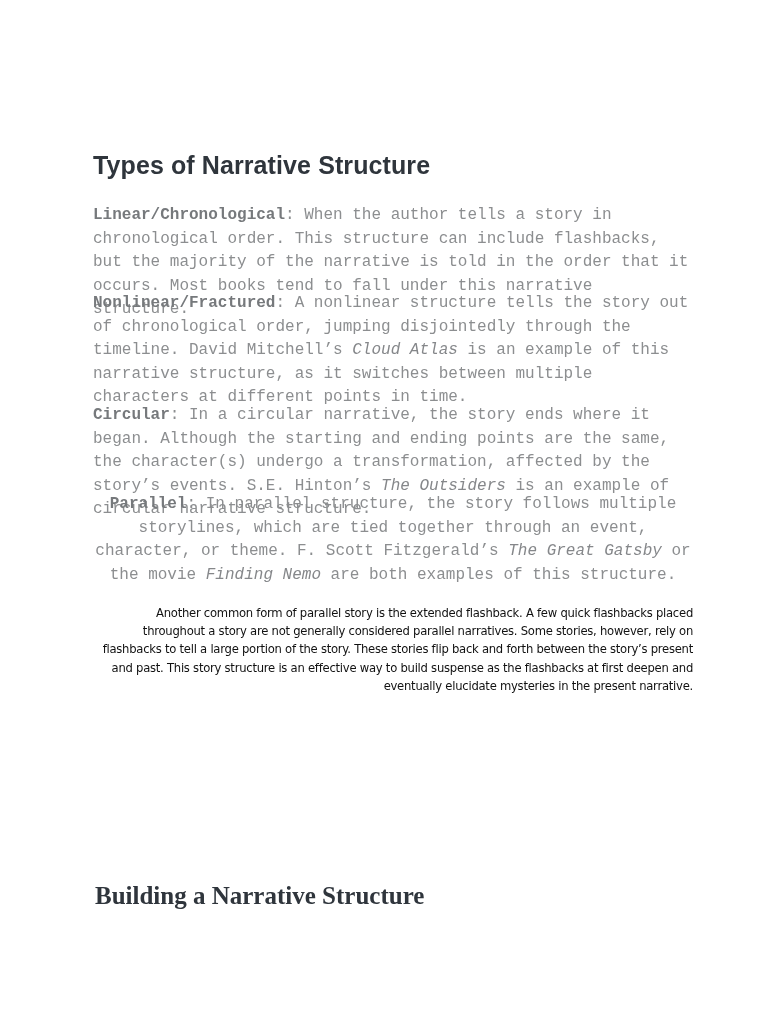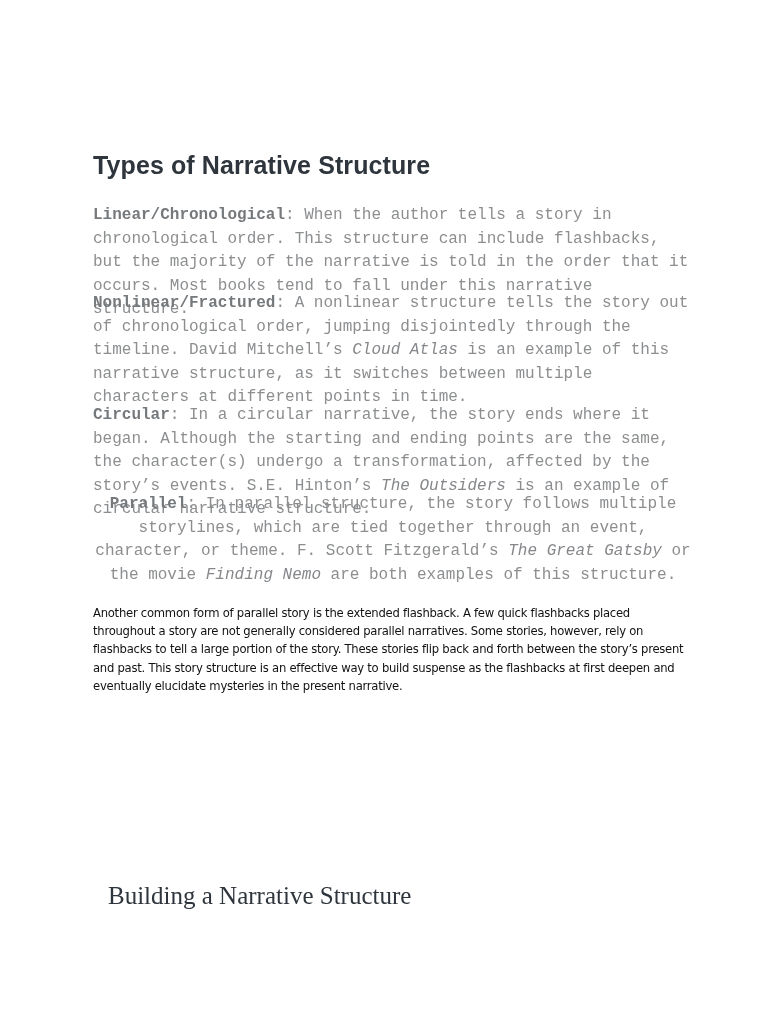--- a/index.html
+++ b/index.html
@@ -52,28 +52,29 @@
       position: absolute;
       left: 93px;
       top: 604px;
       width: 600px;
       margin: 0;
       font-family: "DejaVu Sans", sans-serif;
       font-size: 11.6px;
       line-height: 18.2px;
       color: #111111;
       letter-spacing: -0.25px;
+      text-align: right;
     }
     .h2 {
       position: absolute;
-      left: 108px;
+      left: 95px;
       top: 882px;
       margin: 0;
       font-family: "Liberation Serif", serif;
-      font-weight: normal;
+      font-weight: bold;
       font-size: 25px;
       color: #2f353c;
       white-space: nowrap;
     }
   </style>
 </head>
 <body>
 
 <div class="page">
 

